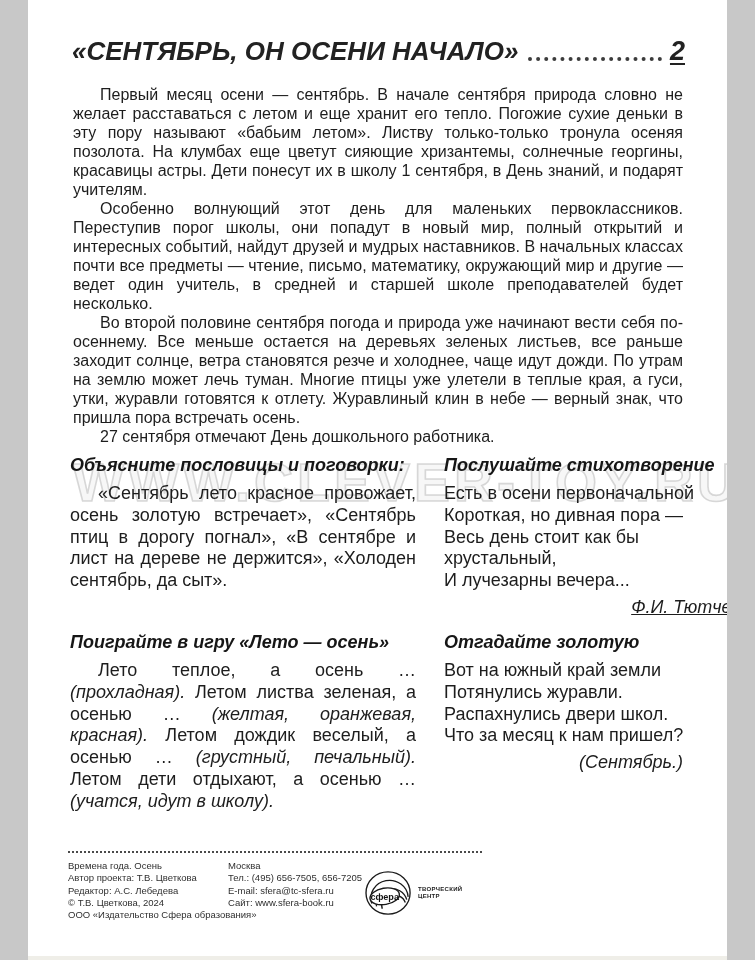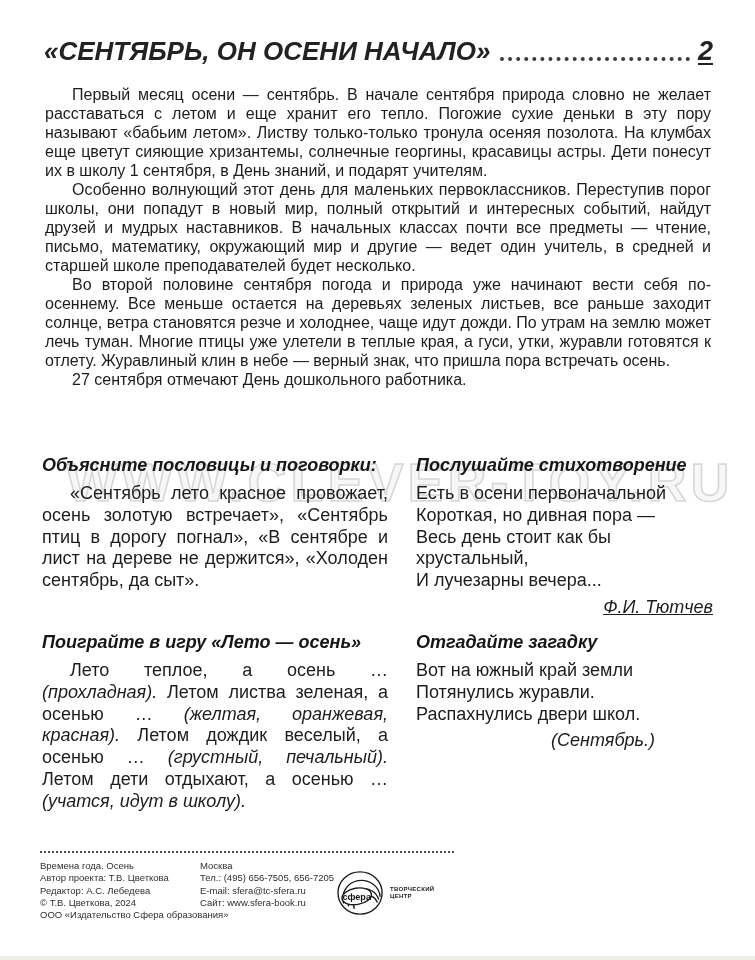--- a/index.html
+++ b/index.html
@@ -1,17 +1,17 @@
 <!DOCTYPE html>
 <html><head>
 <meta charset="utf-8">
 <style>
   html,body { margin:0; padding:0; background:#c8c8c8; }
   .page {
-    position:relative; width:755px; height:960px; margin:0 auto;
+    position:relative; width:699px; height:960px; margin:0 auto;
     background:#ffffff; overflow:hidden;
     font-family:"Liberation Sans", sans-serif; color:#1d1d1d;
   }
 
   
   .header { position:absolute; left:44px; right:42px; top:36px; display:flex; align-items:flex-end; }
   .title { font-size:26px; font-weight:bold; font-style:italic; white-space:nowrap; color:#222; }
   .leader { flex:1; border-bottom:4px dotted #3c3c3c; margin:0 8px 6px 10px; }
   .page-num { font-size:27px; font-weight:bold; font-style:italic; color:#222;
     text-decoration:underline; text-decoration-thickness:2px; text-underline-offset:3px; }
@@ -84,24 +84,25 @@
       <div class="poem-line">И лучезарны вечера...</div>
       <div class="author">Ф.И. Тютчев</div>
     </div>
 
     <div>
       <h3 class="col-heading">Поиграйте в игру «Лето — осень»</h3>
       <p class="col-body"><span>Лето теплое, а осень … </span><span class="it">(прохладная).</span><span> Летом листва зеленая, а осенью … </span><span class="it">(желтая, оранжевая, красная).</span><span> Летом дождик веселый, а осенью … </span><span class="it">(грустный, печальный).</span><span> Летом дети отдыхают, а осенью … </span><span class="it">(учатся, идут в школу).</span></p>
     </div>
 
     <div>
-      <h3 class="col-heading">Отгадайте загадку</h3>
+      <h3 class="col-heading">Отгадайте золотую</h3>
       <div class="riddle-line">Вот на южный край земли</div>
       <div class="riddle-line">Потянулись журавли.</div>
       <div class="riddle-line">Распахнулись двери школ.</div>
+      <div class="riddle-line">Что за месяц к нам пришел?</div>
       <div class="answer">(Сентябрь.)</div>
     </div>
 
   </div>
 
   <div class="footer">
     <div class="footer-rule"></div>
     <div class="footer-cols">
       <div class="f-left">
         <div>Времена года. Осень</div>

